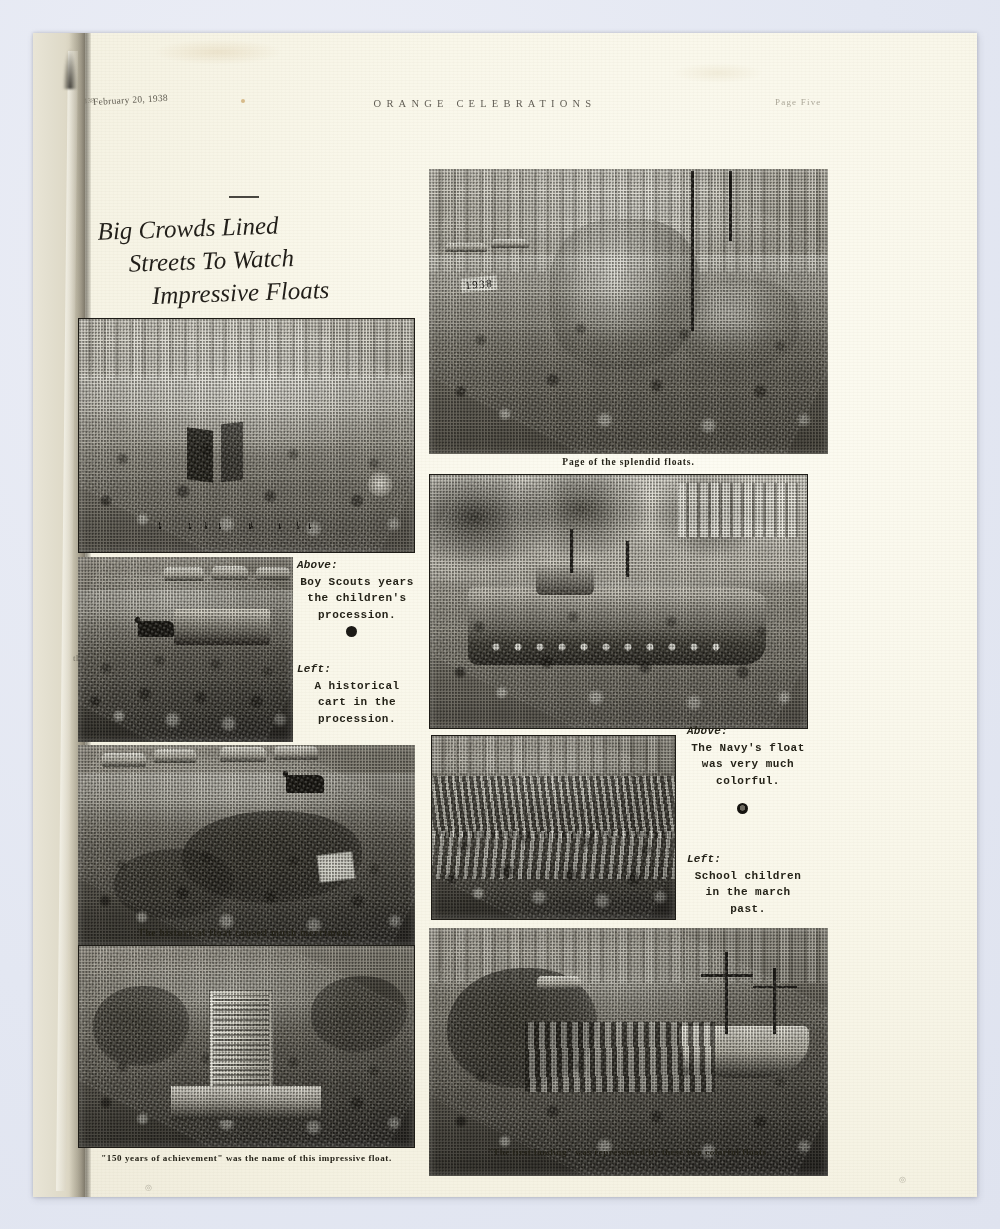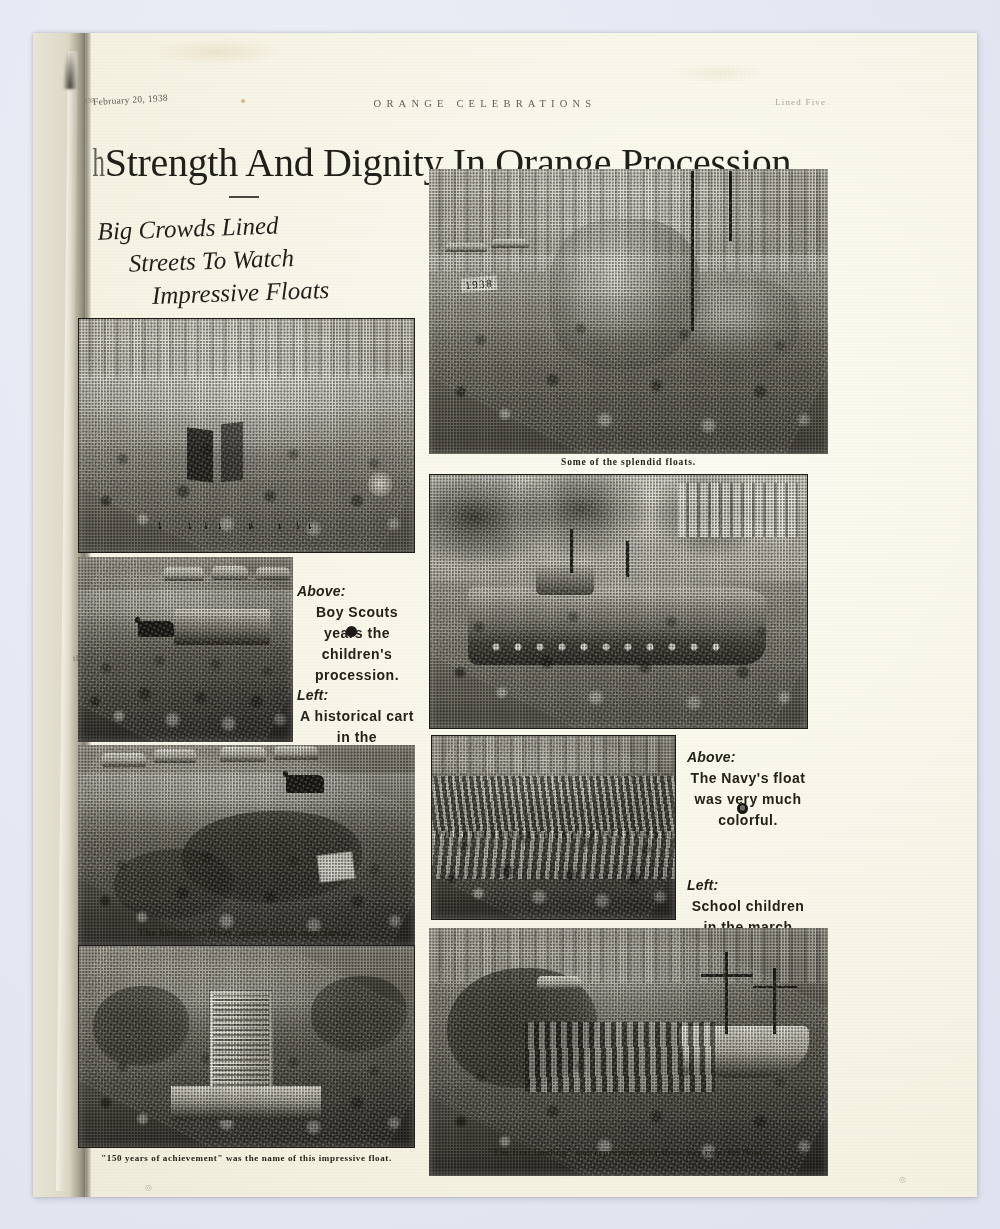--- a/index.html
+++ b/index.html
@@ -243,23 +243,23 @@
     position:absolute;
     font-family:"Liberation Serif",serif;
     color:#242218;
     font-size:9.5px;
     letter-spacing:.85px;
     text-align:center;
     font-weight:bold;
   }
   .capblock{
     position:absolute;
-    font-family:Liberation Sans, sans-serif;
-    color:#242218;font-size:14px;letter-spacing:.5px;
-    line-height:1.5;text-align:center;font-weight:bold;margin-top:24px;
+    font-family:Liberation Mono, monospace;
+    color:#242218;font-size:11px;letter-spacing:.5px;
+    line-height:1.5;text-align:center;font-weight:bold;
   }
   .capblock em{font-style:italic;font-weight:bold;display:block;text-align:left;letter-spacing:.2px;}
   .dot-ornament{
     position:absolute;width:11px;height:11px;border-radius:50%;
     background:#1c1a16;
   }
   .dot-ornament.ringed{
     background:radial-gradient(circle at 50% 45%, #6e6a60 0 2.5px, #161410 3px 100%);
   }
 
@@ -284,24 +284,23 @@
   <div id="gutter"></div>
   <div id="gutter-shadow"></div>
   <div id="spine-tear"></div>
   <div id="spine-crease"></div>
   <div id="gutter-bleed">the one</div>
 
   <div id="masthead">
     <div id="folio-left">138</div>
     <div id="dateline">February 20, 1938</div>
     <div id="running-head">ORANGE CELEBRATIONS</div>
-    <div id="page-folio">Lined Five</div>
-  </div>
-
-  <div id="headline"><span class="ghost-h">h</span><span>Strength And Dignity In Orange Procession</span></div>
+    <div id="page-folio">Page Five</div>
+  </div>
+
   <div id="headline-rule"></div>
 
   <div id="subhead">
     <span class="l1">Big Crowds Lined</span>
     <span class="l2">Streets To Watch</span>
     <span class="l3">Impressive Floats</span>
   </div>
 
   <div class="photo tone-street" style="left:396px;top:136px;width:399px;height:285px;">
     <div class="bldgs"></div>
@@ -311,21 +310,21 @@
     <div class="vehicle" style="left:16px;top:74px;width:42px;"></div>
     <div class="vehicle" style="left:62px;top:70px;width:38px;"></div>
     <div class="banner1938" style="left:32px;top:108px;">1938</div>
     <div class="mast" style="left:262px;top:2px;width:3px;height:160px;"></div>
     <div class="mast" style="left:300px;top:2px;width:3px;height:70px;"></div>
     <div class="crowd"></div>
     <div class="dots"></div>
     <div class="dots2"></div>
     <div class="photo-blur-edge"></div>
   </div>
-  <div class="cap" style="left:396px;top:424px;width:399px;">Some of the splendid floats.</div>
+  <div class="cap" style="left:396px;top:424px;width:399px;">Page of the splendid floats.</div>
 
   <div class="photo framed tone-light" style="left:45px;top:285px;width:337px;height:235px;">
     <div class="bldgs" style="height:26%;"></div>
     <div class="roadway" style="top:24%;height:40%;"></div>
     <div class="crowd"></div>
     <div style="position:absolute;left:80px;top:100px;width:160px;height:110px;
       background-image:
         linear-gradient(74deg, rgba(25,23,19,.85) 0 2px, rgba(0,0,0,0) 2px),
         linear-gradient(78deg, rgba(25,23,19,.7) 0 2px, rgba(0,0,0,0) 2px);
       background-size:30px 110px, 46px 110px;background-repeat:repeat-x;"></div>

